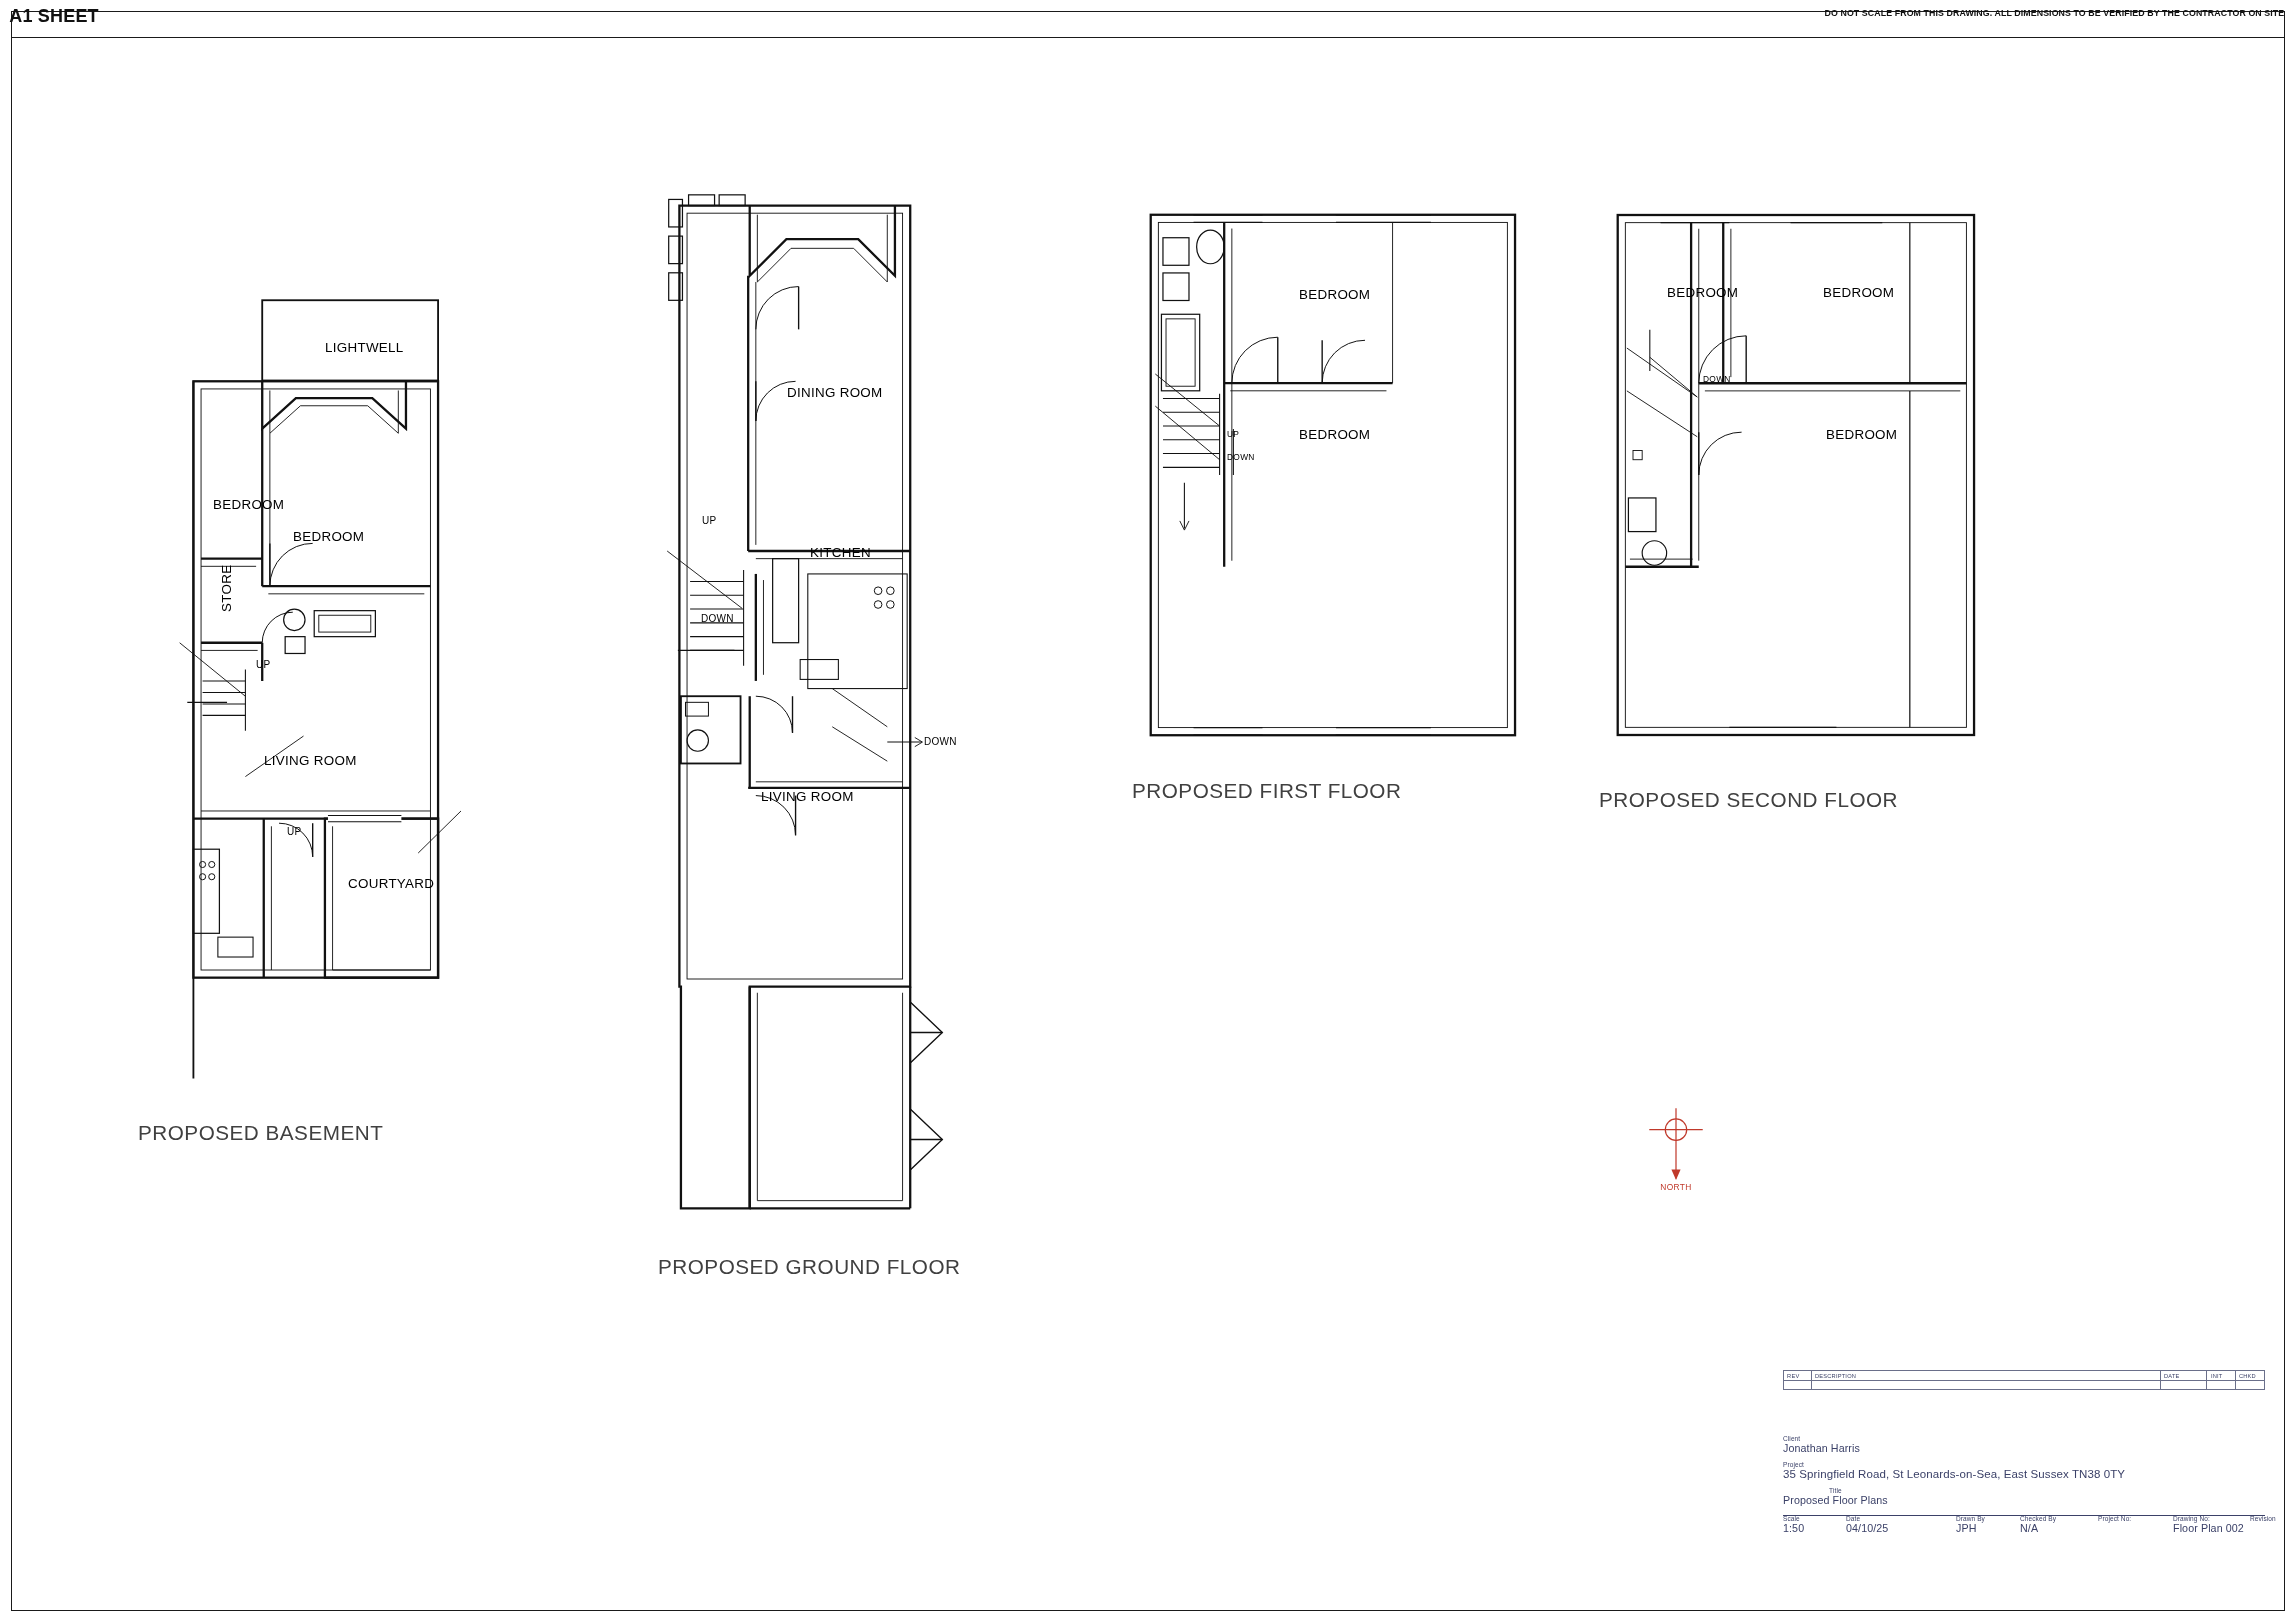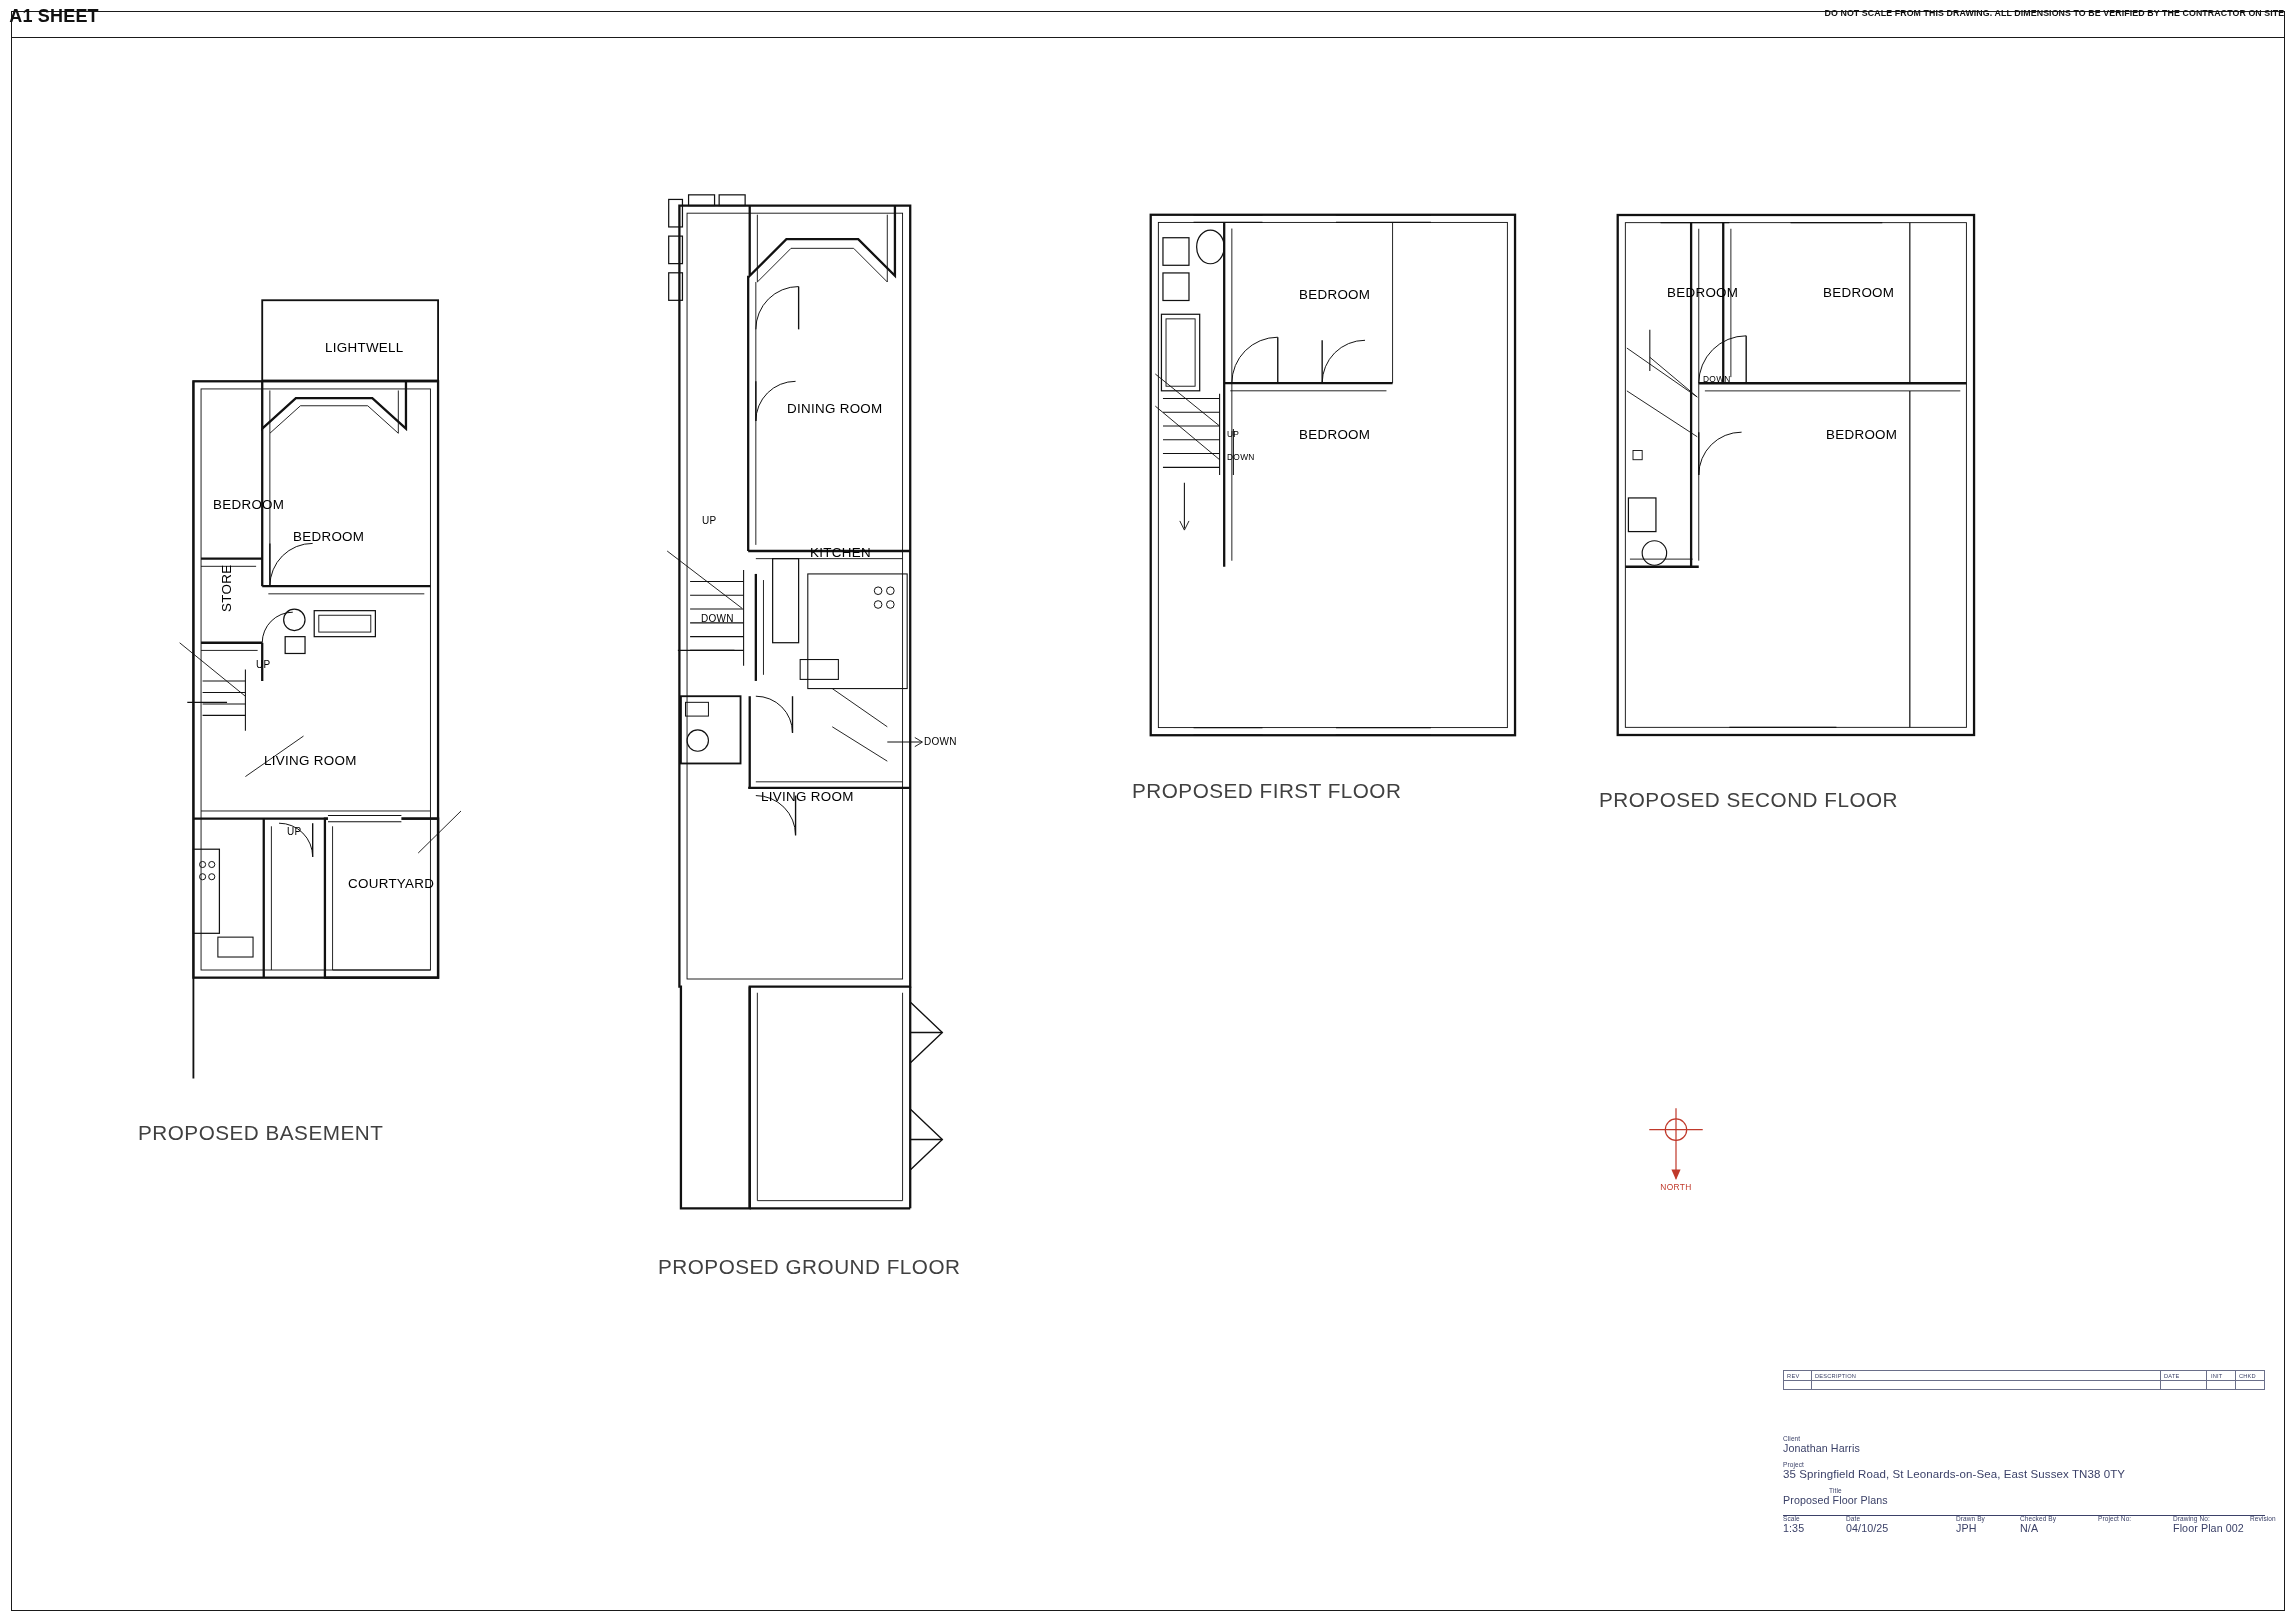--- a/index.html
+++ b/index.html
@@ -239,21 +239,21 @@
         <path d="M176,660 L176,708" stroke-width="1.8"></path>
         <path d="M128,790 A52,52 0 0 1 180,842" stroke-width="1.3"></path>
         <path d="M180,790 L180,842" stroke-width="1.8"></path>
 
         <path d="M228,650 L300,700" stroke-width="1.2"></path>
         <path d="M228,700 L300,745" stroke-width="1.2"></path>
         <path d="M300,720 L345,720" stroke-width="1.4"></path>
         <path d="M336,714 L346,720 L336,726" stroke-width="1.2"></path>
       </g>
     </svg>
-    <div class="rm" style="left:129px;top:210px;">DINING ROOM</div>
+    <div class="rm" style="left:129px;top:194px;">DINING ROOM</div>
     <div class="rm small" style="left:44px;top:324px;">UP</div>
     <div class="rm" style="left:152px;top:354px;">KITCHEN</div>
     <div class="rm small" style="left:43px;top:422px;">DOWN</div>
     <div class="rm small" style="left:266px;top:545px;">DOWN</div>
     <div class="rm" style="left:103px;top:598px;">LIVING ROOM</div>
   </div>
   <div class="plan-title" style="left:658px;top:1255px;width:428px;">PROPOSED GROUND FLOOR</div>
 
   <div class="plan" id="plan-first" style="left:1140px;top:207px;width:398px;height:536px;">
     <svg width="398" height="536" viewBox="0 0 520 700">
@@ -398,21 +398,21 @@
     </div>
     <div class="row" style="left:0;top:52px;text-align:center;">
       <div class="k">Title</div>
       <div class="v">Proposed Floor Plans</div>
     </div>
 
     <div id="tb-bottom">
       <div class="bline" style="left:0;top:0;width:482px;"></div>
       <div class="col" style="left:0;">
         <div class="k">Scale</div>
-        <div class="v">1:35</div>
+        <div class="v">1:50</div>
       </div>
       <div class="col" style="left:63px;">
         <div class="k">Date</div>
         <div class="v">04/10/25</div>
       </div>
       <div class="col" style="left:173px;">
         <div class="k">Drawn By</div>
         <div class="v">JPH</div>
       </div>
       <div class="col" style="left:237px;">

